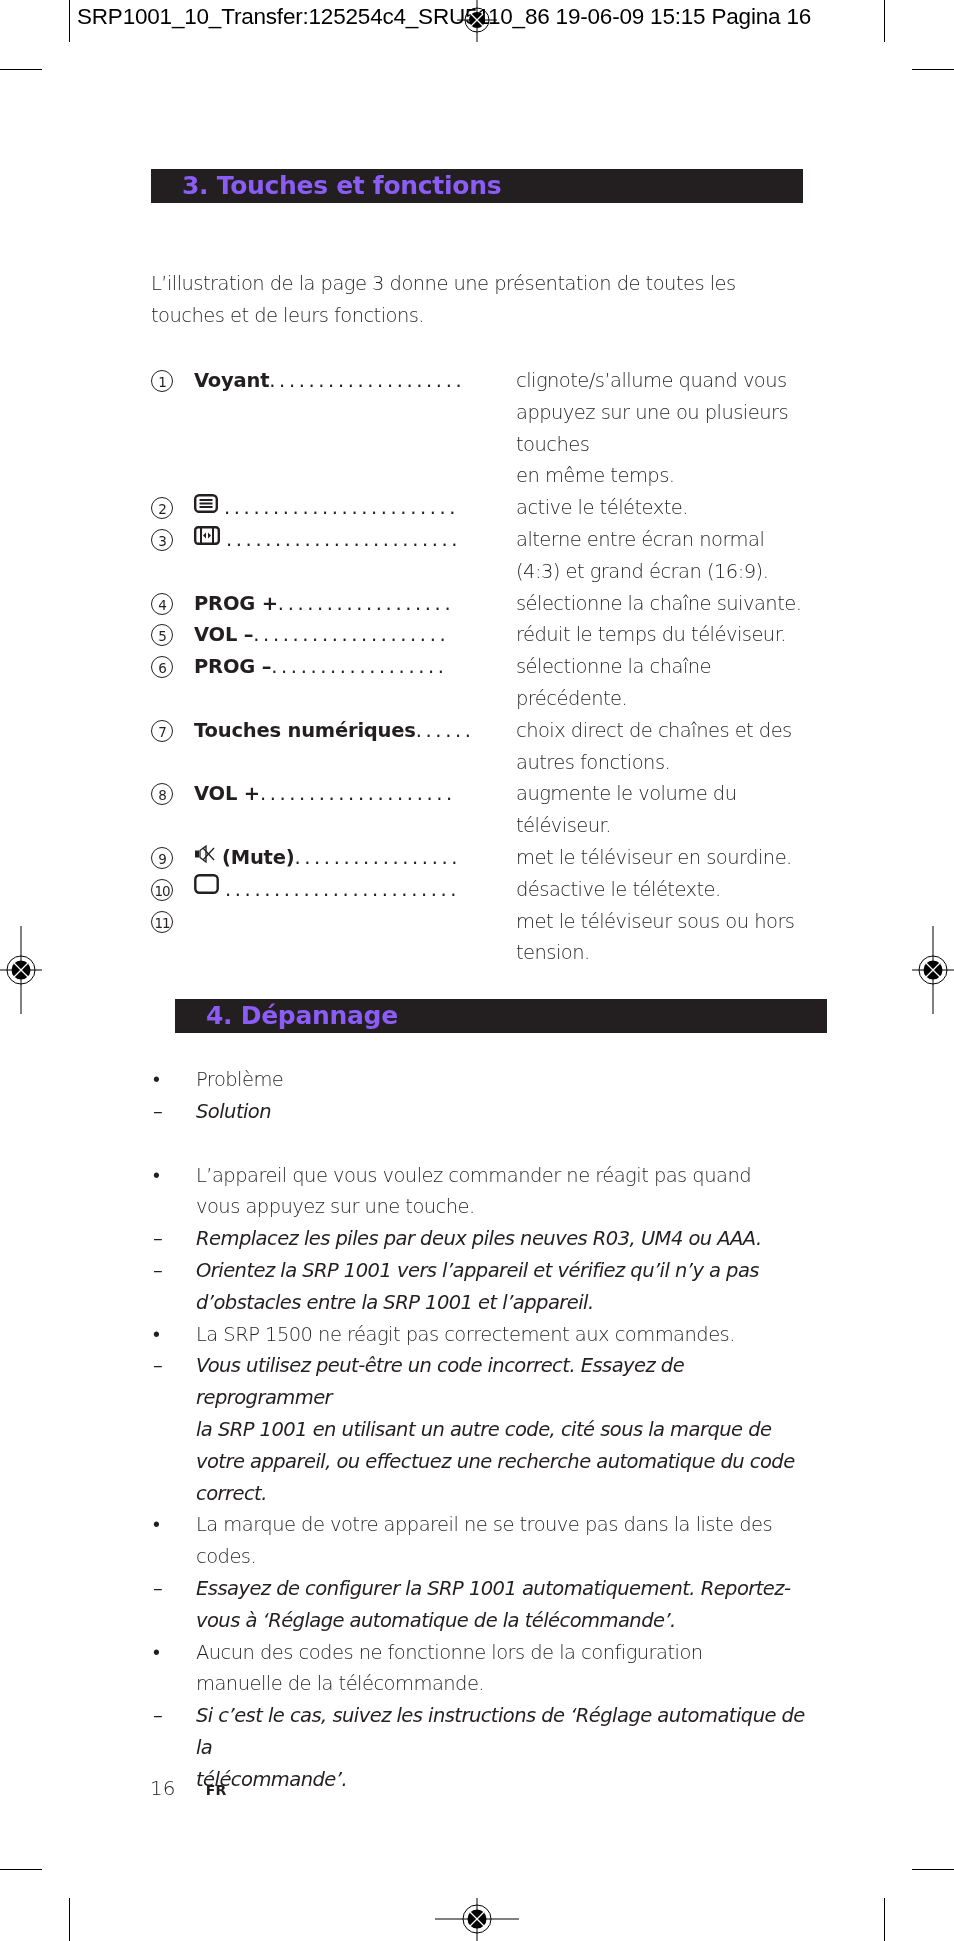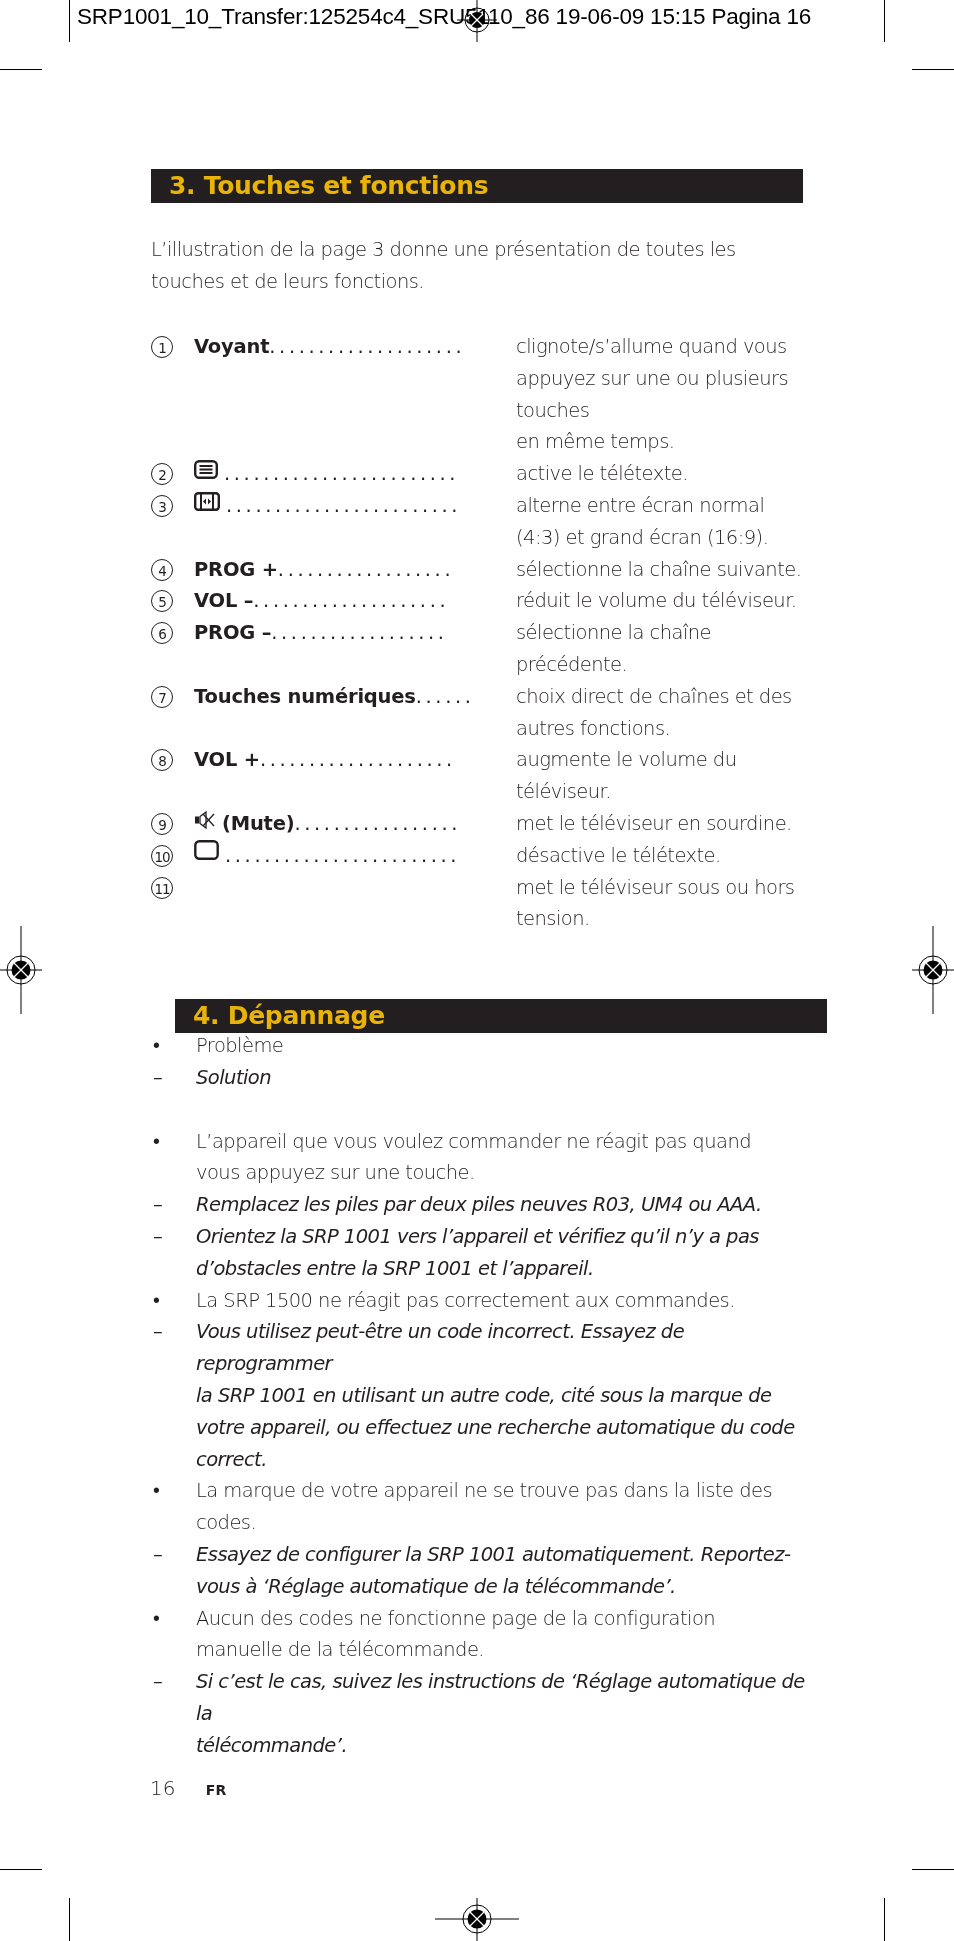--- a/index.html
+++ b/index.html
@@ -17,30 +17,31 @@
   }
 
   
   .vline { position: absolute; width: 1px; background: #000; }
   .hline { position: absolute; height: 1px; background: #000; }
   .reg { position: absolute; width: 40px; height: 40px; }
 
   
   .section-bar {
     position: absolute; left: 151px; width: 652px; height: 34px;
-    background: #231f20; color: #eab308;
+    background: #231f20; color: #8b5cf6;
     font-family: "DejaVu Sans", sans-serif; font-weight: bold;
-    font-size: 25px; line-height: 34px; padding-left: 18px; box-sizing: border-box;
+    font-size: 25px; line-height: 34px; padding-left: 31px; box-sizing: border-box;
     letter-spacing: -0.3px;
   }
 
   .body-text {
     font-family: "DejaVu Sans", sans-serif; font-weight: 200;
     font-size: 19.5px; line-height: 31.8px; color: #231f20;
     letter-spacing: -0.55px;
+    margin-top: 34px;
   }
 
   .intro { position: absolute; left: 151px; top: 234px; width: 640px; }
 
   
   .keys { position: absolute; left: 151px; top: 331px; width: 660px; }
   .key-row { position: relative; display: flex; }
   .key-num {
     width: 22px; height: 22px; border: 1px solid #231f20; border-radius: 50%;
     font-size: 13.5px; line-height: 22px; text-align: center; box-sizing: border-box;
@@ -164,21 +165,21 @@
       <div class="key-num">4</div>
       <div class="key-label"><span class="name">PROG +</span><span class="dots">..................</span></div>
       <div class="key-desc">
         <span>sélectionne la chaîne suivante.</span>
       </div>
     </div>
     <div class="key-row">
       <div class="key-num">5</div>
       <div class="key-label"><span class="name">VOL –</span><span class="dots">....................</span></div>
       <div class="key-desc">
-        <span>réduit le volume du téléviseur.</span>
+        <span>réduit le temps du téléviseur.</span>
       </div>
     </div>
     <div class="key-row">
       <div class="key-num">6</div>
       <div class="key-label"><span class="name">PROG –</span><span class="dots">..................</span></div>
       <div class="key-desc">
         <span>sélectionne la chaîne</span>
         <span>précédente.</span>
       </div>
     </div>
@@ -289,21 +290,21 @@
     <div class="t-row t-sol">
       <div class="t-mark">–</div>
       <div class="t-text">
         <span>Essayez de configurer la SRP 1001 automatiquement. Reportez-</span>
         <span>vous à ‘Réglage automatique de la télécommande’.</span>
       </div>
     </div>
     <div class="t-row">
       <div class="t-mark">•</div>
       <div class="t-text">
-        <span>Aucun des codes ne fonctionne page de la configuration</span>
+        <span>Aucun des codes ne fonctionne lors de la configuration</span>
         <span>manuelle de la télécommande.</span>
       </div>
     </div>
     <div class="t-row t-sol">
       <div class="t-mark">–</div>
       <div class="t-text">
         <span>Si c’est le cas, suivez les instructions de ‘Réglage automatique de la</span>
         <span>télécommande’.</span>
       </div>
     </div>

